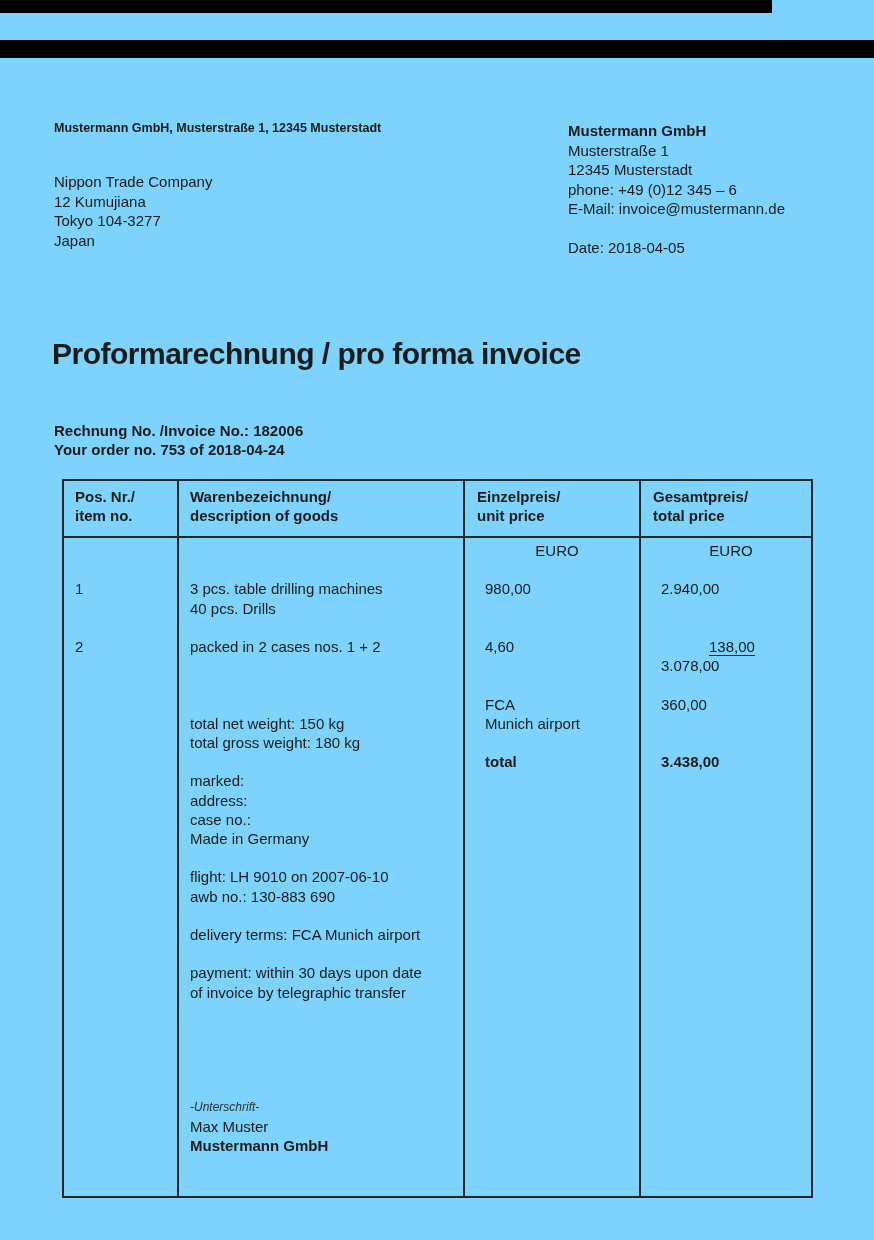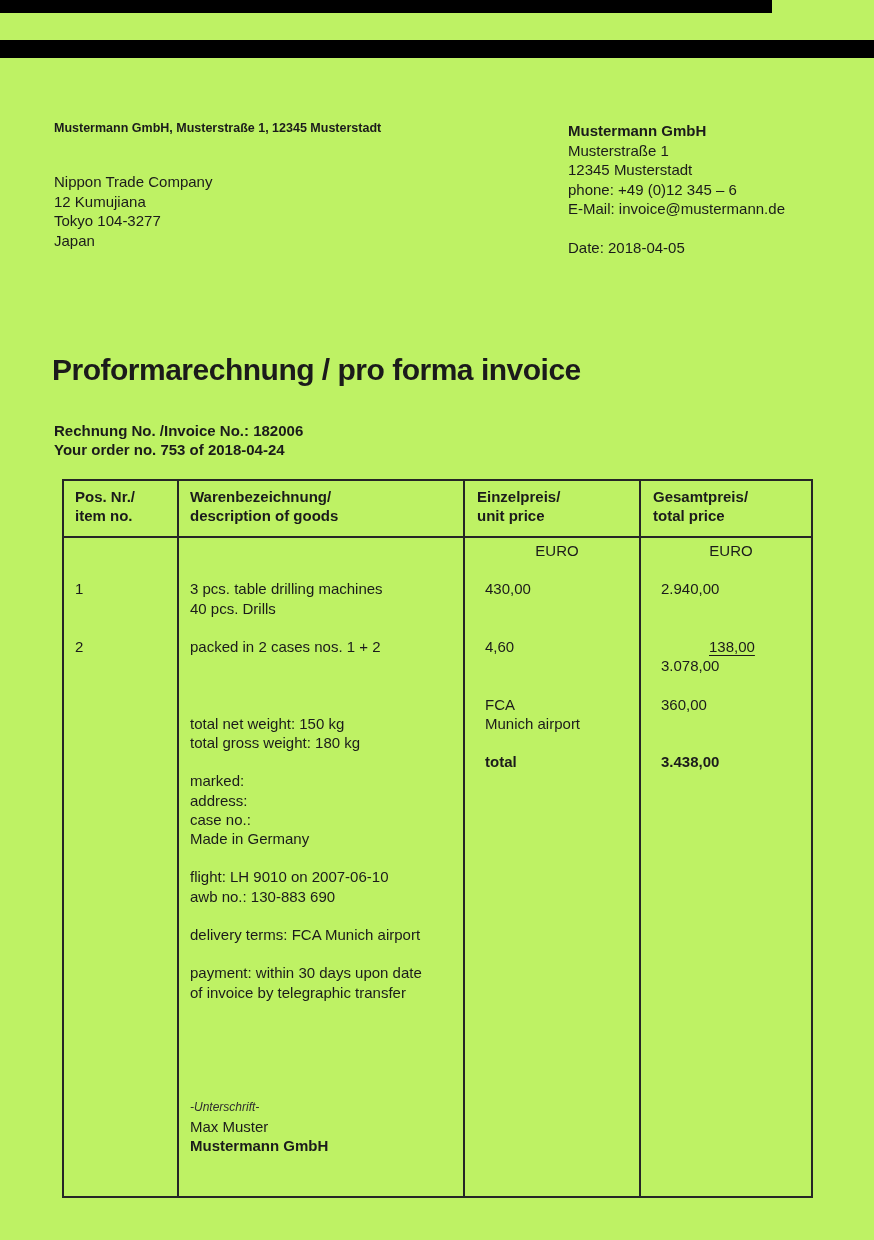--- a/index.html
+++ b/index.html
@@ -1,33 +1,33 @@
 <!DOCTYPE html>
 <html><head>
 <meta charset="utf-8">
 <style>
   html,body{margin:0;padding:0;background:#e8e8e8;}
   .page{
     position:relative;width:874px;height:1240px;margin:0 auto;
-    background:#bef264;overflow:hidden;
+    background:#7dd3fc;overflow:hidden;
     font-family:"Liberation Sans","DejaVu Sans",sans-serif;
     color:#1b1b1b;font-size:15px;line-height:19.2px;
   }
   .bar{position:absolute;background:#000;left:0;}
   .bar1{top:0;width:772px;height:13px;}
   .bar2{top:40px;width:874px;height:18px;}
 
   .sender-line{position:absolute;left:54px;top:121px;font-size:12.5px;font-weight:bold;line-height:15px;}
   .recipient{position:absolute;left:54px;top:172px;white-space:pre-line;line-height:19.5px;}
   .company-block{position:absolute;left:568px;top:121px;line-height:19.5px;}
   .company-name{font-weight:bold;}
   .company-address{white-space:pre-line;}
   .date-line{margin-top:19.5px;}
 
-  .doc-title{position:absolute;left:52px;top:352px;margin:0;font-size:30px;line-height:36px;font-weight:bold;letter-spacing:-0.5px;}
+  .doc-title{position:absolute;left:52px;top:336px;margin:0;font-size:30px;line-height:36px;font-weight:bold;letter-spacing:-0.5px;}
   .ref-block{position:absolute;left:54px;top:421px;font-weight:bold;line-height:19.3px;}
 
   .inv-table{
     position:absolute;left:62px;top:479px;width:751px;height:719px;
     box-sizing:border-box;border:2px solid #262626;
   }
   .tr{display:grid;grid-template-columns:115px 286px 176px 1fr;}
   .th,.td{box-sizing:border-box;}
   .th{border-right:2px solid #262626;border-bottom:2px solid #262626;
       height:57px;padding:6px 6px 12px 11px;font-weight:bold;white-space:pre-line;}
@@ -123,21 +123,21 @@
           <div class="ln">&nbsp;</div>
           <div class="ln">&nbsp;</div>
           <div class="ln">&nbsp;</div>
           <div class="ln sig">-Unterschrift-</div>
           <div class="ln">Max Muster</div>
           <div class="ln b">Mustermann GmbH</div>
         </div>
       <div class="td price">
           <div class="ln c">EURO</div>
           <div class="ln">&nbsp;</div>
-          <div class="ln">430,00</div>
+          <div class="ln">980,00</div>
           <div class="ln">&nbsp;</div>
           <div class="ln">&nbsp;</div>
           <div class="ln">4,60</div>
           <div class="ln">&nbsp;</div>
           <div class="ln">&nbsp;</div>
           <div class="ln">FCA</div>
           <div class="ln">Munich airport</div>
           <div class="ln">&nbsp;</div>
           <div class="ln b">total</div>
         </div>

